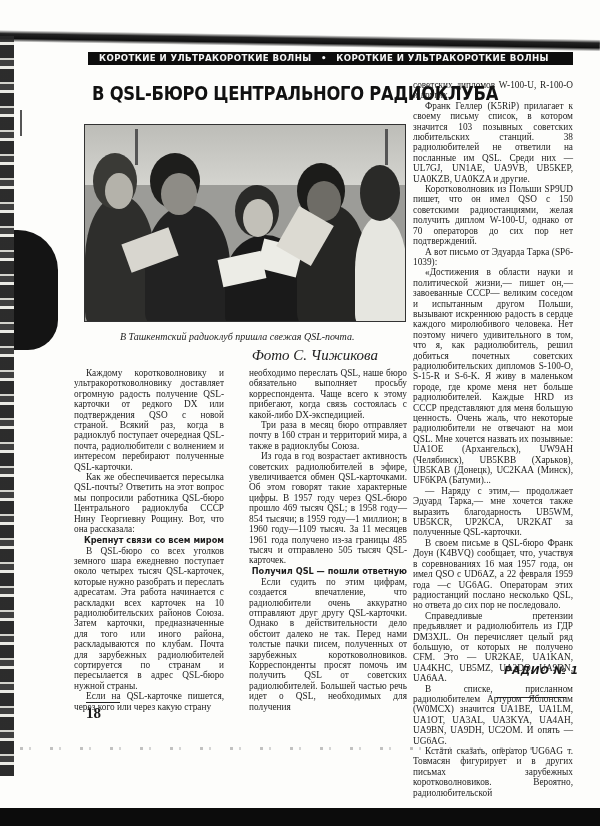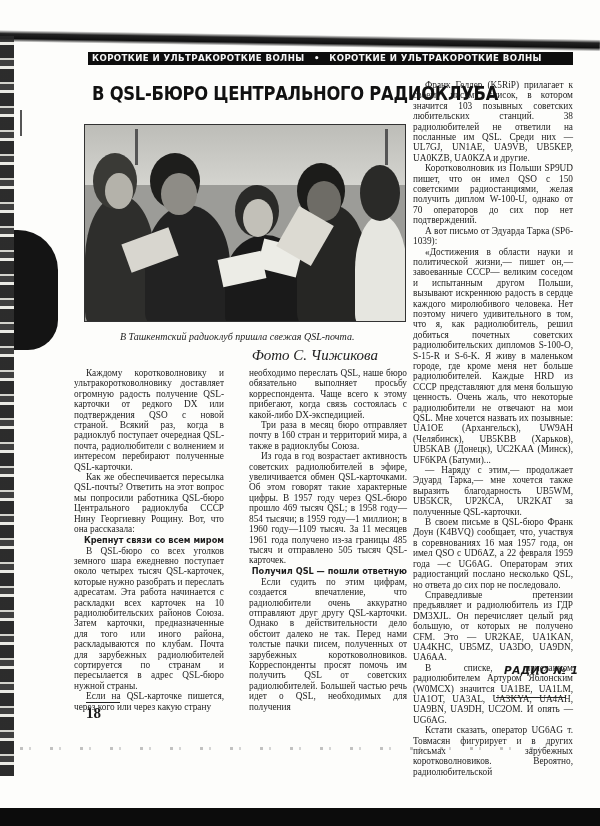--- a/index.html
+++ b/index.html
@@ -12,21 +12,21 @@
                background:repeating-linear-gradient(to bottom,#2a2a2a 0 6px,#e8e8e2 6px 9px,#151515 9px 22px,#cfcfc8 22px 24px); opacity:.9; }
   .left-blob { position:absolute; left:14px; top:230px; width:44px; height:120px; background:#141414;
                border-radius:0 40px 30px 0; }
   .left-blob2 { position:absolute; left:20px; top:110px; width:2px; height:26px; background:#555; }
   .bottom-bar { position:absolute; left:0; bottom:0; width:600px; height:18px; background:#0c0c0c; }
   .bottom-noise { position:absolute; left:20px; top:747px; width:520px; height:3px;
                   background:repeating-linear-gradient(to right,#999 0 3px,transparent 3px 9px,#bbb 9px 11px,transparent 11px 30px); opacity:.6; }
 
   .rubric { position:absolute; left:88px; top:52px; width:485px; height:13px; background:#0d0d0d; color:#f6f6f6;
             font-family:"DejaVu Sans","Liberation Sans",sans-serif; font-weight:bold; font-size:8.6px;
-            letter-spacing:.4px; line-height:13px; white-space:nowrap; overflow:hidden; padding-left:4px; box-sizing:border-box; }
+            letter-spacing:.4px; line-height:13px; white-space:nowrap; overflow:hidden; padding-left:11px; box-sizing:border-box; }
   .rubric span { margin-right:6px; }
 
   .headline { position:absolute; left:92px; top:82px; width:300px; font-family:"DejaVu Sans","Liberation Sans",sans-serif;
               font-weight:bold; font-size:19px; letter-spacing:-.3px; transform:scaleX(.86); transform-origin:left top;
               white-space:nowrap; color:#111; }
 
   .photo { position:absolute; left:84px; top:124px; width:320px; height:196px; background:#9c9c98; overflow:hidden; border:1px solid #333; }
   .photo .wall { position:absolute; left:0; top:0; width:100%; height:60px; background:linear-gradient(#bdbdb8,#d4d4cf); }
   .photo .frame { position:absolute; top:4px; width:3px; height:36px; background:#555; }
   .photo .person { position:absolute; border-radius:50% 50% 10% 10%; }
@@ -105,20 +105,21 @@
 
 <div class="col col2">
   <p class="noind">необходимо переслать QSL, наше бюро обязательно выполняет просьбу корреспондента. Чаще всего к этому прибегают, когда связь состоялась с какой-либо DX-экспедицией.</p>
   <p>Три раза в месяц бюро отправляет почту в 160 стран и территорий мира, а также в радиоклубы Союза.</p>
   <p>Из года в год возрастает активность советских радиолюбителей в эфире, увеличивается обмен QSL-карточками. Об этом говорят такие характерные цифры. В 1957 году через QSL-бюро прошло 469 тысяч QSL; в 1958 году—854 тысячи; в 1959 году—1 миллион; в 1960 году—1109 тысяч. За 11 месяцев 1961 года получено из-за границы 485 тысяч и отправлено 505 тысяч QSL-карточек.</p>
   <p class="subhead">Получил QSL — пошли ответную</p>
   <p>Если судить по этим цифрам, создается впечатление, что радиолюбители очень аккуратно отправляют друг другу QSL-карточки. Однако в действительности дело обстоит далеко не так. Перед нами толстые пачки писем, полученных от зарубежных коротковолновиков. Корреспонденты просят помочь им получить QSL от советских радиолюбителей. Большей частью речь идет о QSL, необходимых для получения</p>
 </div>
 
 <div class="col col3">
+  <p class="noind">советских дипломов W-100-U, R-100-O и других.</p>
   <p>Франк Геллер (K5RiP) прилагает к своему письму список, в котором значится 103 позывных советских любительских станций. 38 радиолюбителей не ответили на посланные им QSL. Среди них — UL7GJ, UN1AE, UA9VB, UB5KEP, UA0KZB, UA0KZA и другие.</p>
   <p>Коротковолновик из Польши SP9UD пишет, что он имел QSO с 150 советскими радиостанциями, желая получить диплом W-100-U, однако от 70 операторов до сих пор нет подтверждений.</p>
   <p>А вот письмо от Эдуарда Тарка (SP6-1039):</p>
   <p>«Достижения в области науки и политической жизни,— пишет он,— завоеванные СССР— великим соседом и испытанным другом Польши, вызывают искреннюю радость в сердце каждого миролюбивого человека. Нет поэтому ничего удивительного в том, что я, как радиолюбитель, решил добиться почетных советских радиолюбительских дипломов S-100-O, S-15-R и S-6-K. Я живу в маленьком городе, где кроме меня нет больше радиолюбителей. Каждые HRD из СССР представляют для меня большую ценность. Очень жаль, что некоторые радиолюбители не отвечают на мои QSL. Мне хочется назвать их позывные: UA1OE (Архангельск), UW9AH (Челябинск), UB5KBB (Харьков), UB5KAB (Донецк), UC2KAA (Минск), UF6KPA (Батуми)...</p>
   <p>— Наряду с этим,— продолжает Эдуард Тарка,— мне хочется также выразить благодарность UB5WM, UB5KCR, UP2KCA, UR2KAT за полученные QSL-карточки.</p>
   <p>В своем письме в QSL-бюро Франк Доун (K4BVQ) сообщает, что, участвуя в соревнованиях 16 мая 1957 года, он имел QSO с UD6AZ, а 22 февраля 1959 года —с UG6AG. Операторам этих радиостанций послано несколько QSL, но ответа до сих пор не последовало.</p>
   <p>Справедливые претензии предъявляет и радиолюбитель из ГДР DM3XJL. Он перечисляет целый ряд большую, от которых не получено CFM. Это — UR2KAE, UA1KAN, UA4KHC, UB5MZ, UA3DO, UA9DN, UA6AA.</p>
   <p>В списке, присланном радиолюбителем Артуром Яблонским (W0MCX) значится UA1BE, UA1LM, UA1OT, UA3AL, UA3KYA, UA4AH, UA9BN, UA9DH, UC2OM. И опять — UG6AG.</p>
   <p>Кстати сказать, оператор UG6AG т. Товмасян фигурирует и в других письмах зарубежных коротковолновиков. Вероятно, радиолюбительской</p>
 </div>

